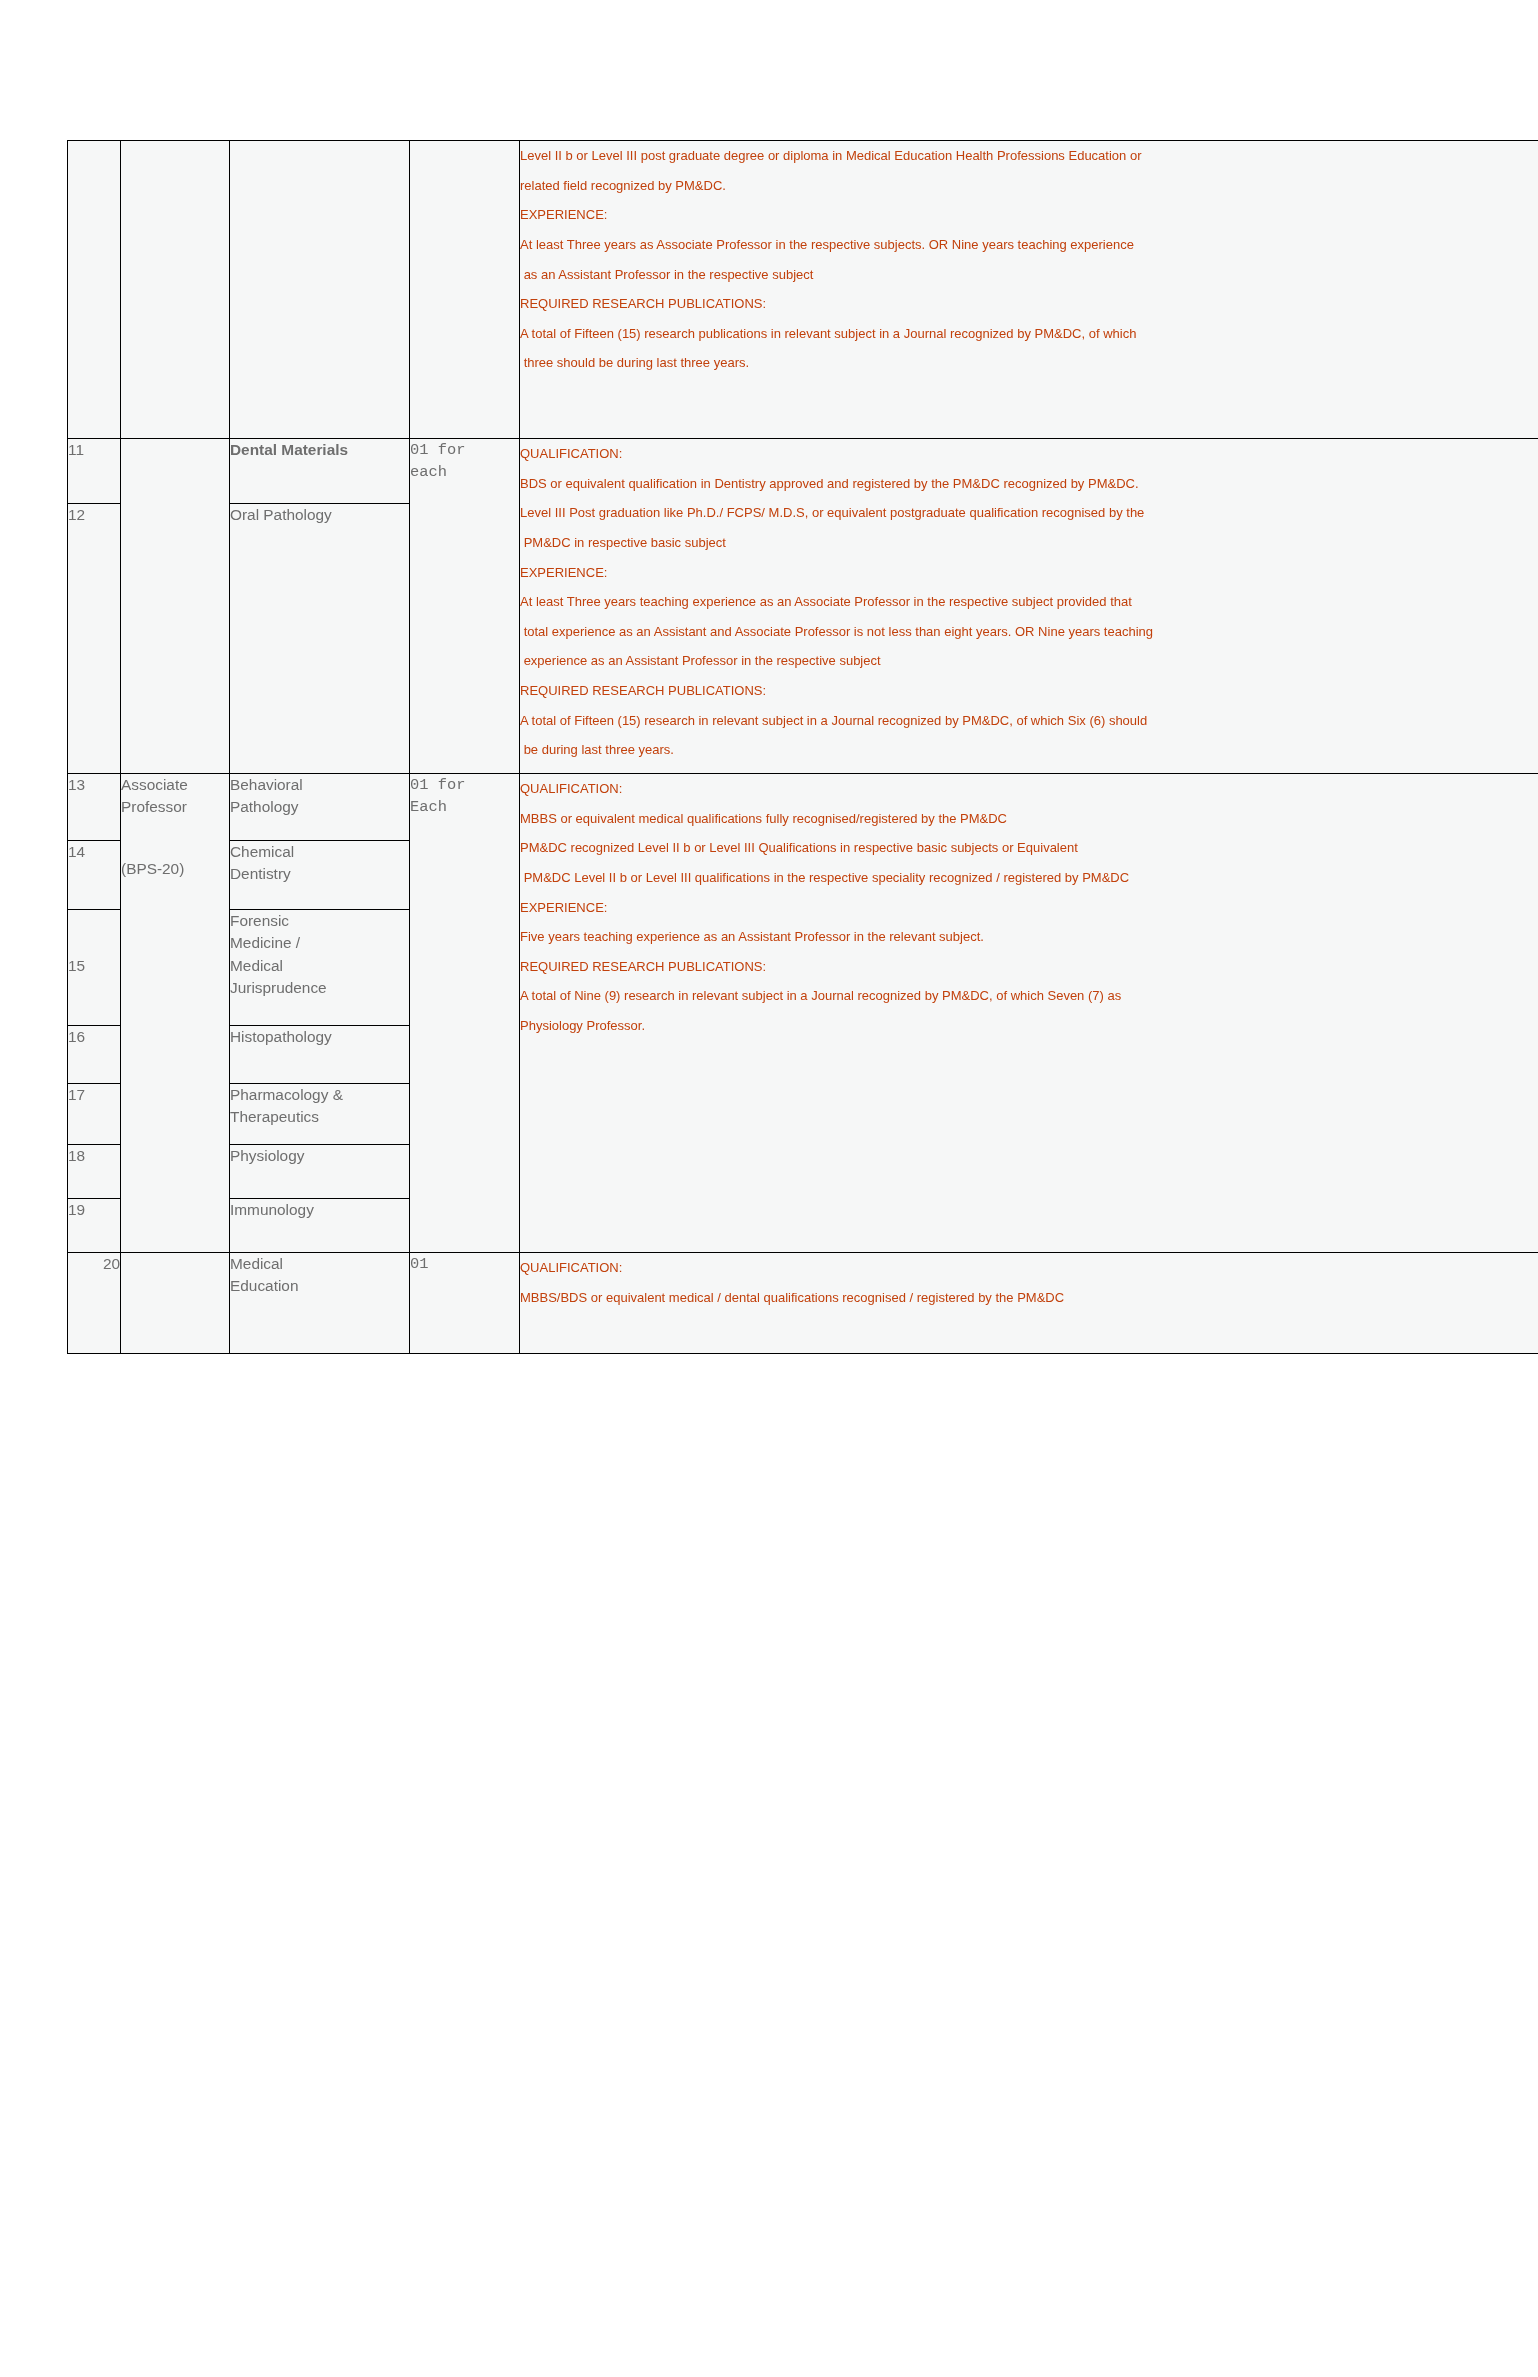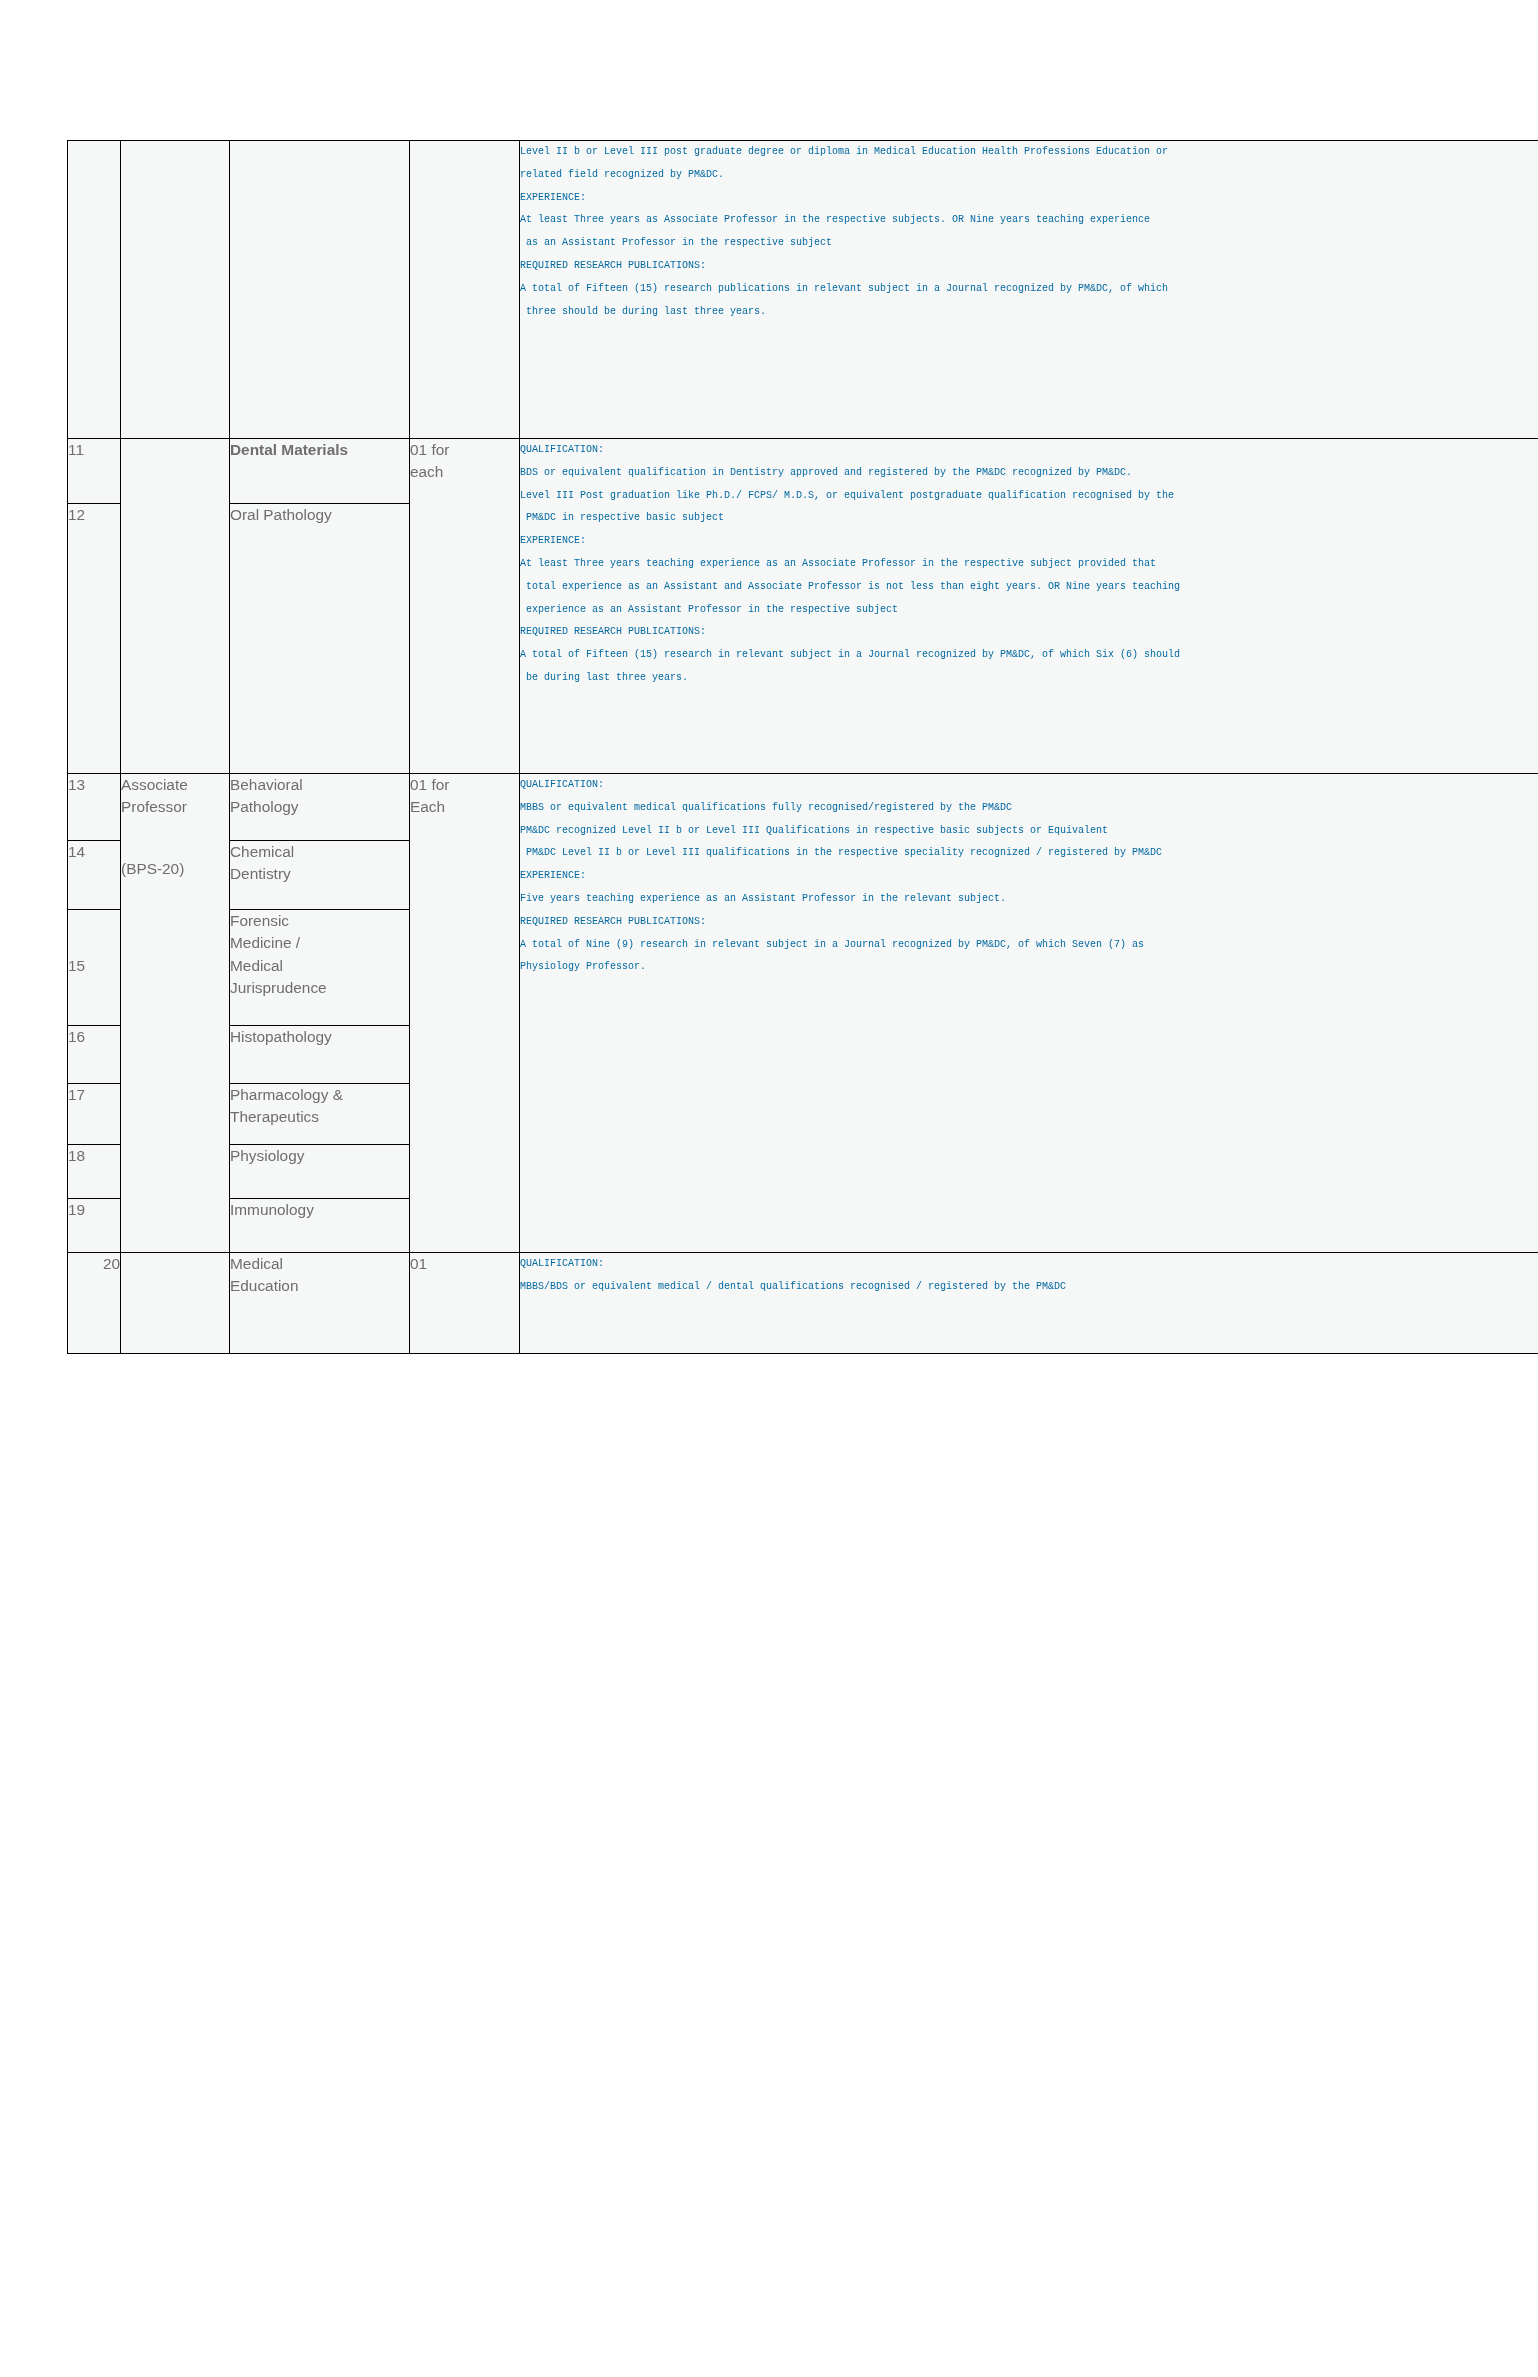--- a/index.html
+++ b/index.html
@@ -75,33 +75,33 @@
     font-size: 15.4px;
     color: #6e6e6e;
     line-height: 1.35;
   }
 
   .vac {
     padding: 0 5.6px 0 13px;
     font-size: 15.4px;
     color: #6e6e6e;
     line-height: 1.4;
+    font-family: Liberation Mono, monospace;
   }
 
   .req {
     padding: 15px 13px 15px 15px;
   }
   .req p {
     margin: 0 0 0 0;
     padding: 0;
-    font-size: 10px;
-    color: #0369a1;
+    font-size: 13px;
+    color: #c2410c;
     line-height: 2.28;
     white-space: pre-wrap;
-    font-family: Liberation Mono, monospace;
   }
 
   .v-mid { vertical-align: middle; }
 </style>
 </head>
 <body>
 
 <div class="page">
   <div class="table-wrap">
     <table class="elig">

